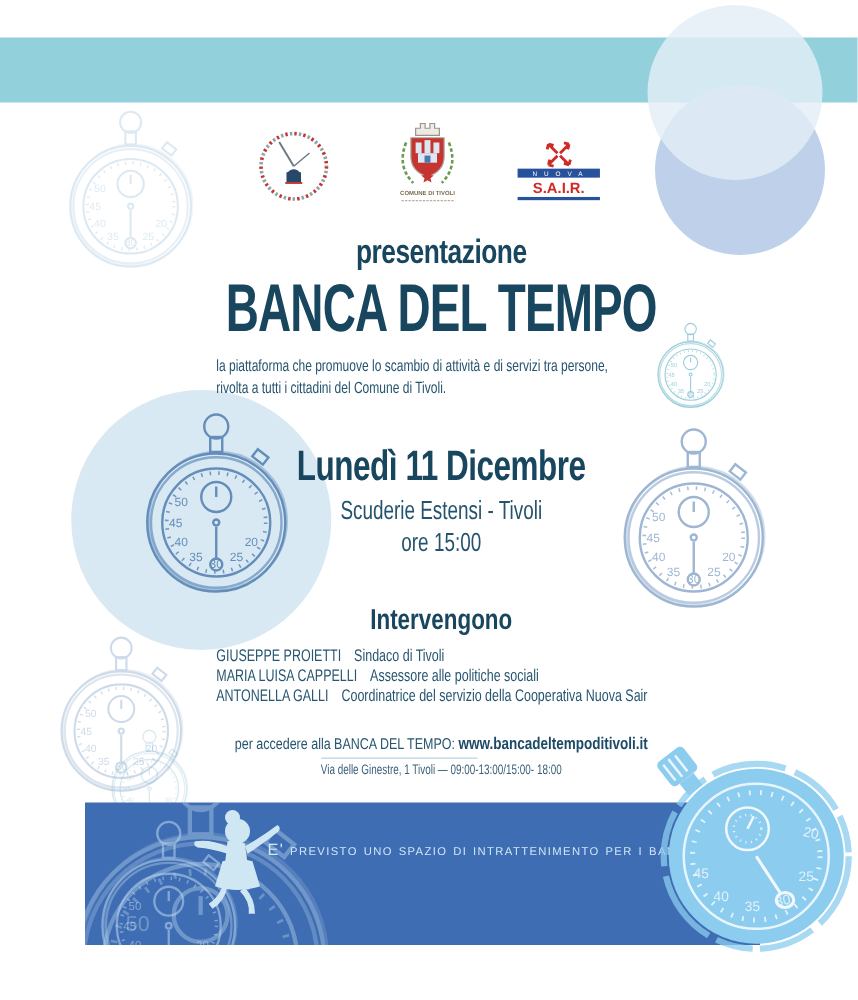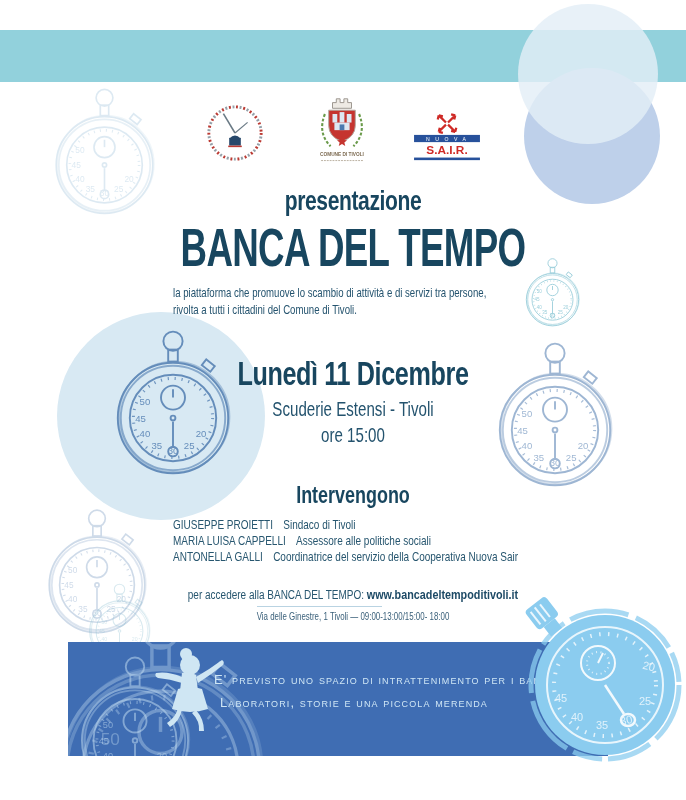--- a/index.html
+++ b/index.html
@@ -203,21 +203,20 @@
         <path d="M30,27 Q38,25 44,29 L46,45 L28,45 Z"></path>
         <path d="M30,31 Q16,25 4,27 Q2,30 6,32 Q18,33 30,37 Z"></path>
         <path d="M44,31 Q58,23 70,14 Q73,16 71,19 Q60,28 46,37 Z"></path>
         <path d="M26,43 Q38,39 50,43 L56,63 Q38,69 20,63 Z"></path>
         <path d="M30,63 Q28,75 18,81 L15,77 Q24,71 26,62 Z"></path>
         <path d="M44,64 Q52,73 52,85 L47,85 Q48,75 40,67 Z"></path>
       </g>
     </svg>
     <div class="banner-text">
       <div>E' previsto uno spazio di intrattenimento per i bambini:</div>
-      <div style="padding-left:6px">Laboratori, storie e una piccola merenda</div>
     </div>
   </div>
 
   <svg class="abs sky-stopwatch" viewBox="0 0 175 175">
     <g transform="rotate(-38 30 30)">
       <rect x="16" y="6" width="26" height="24" rx="4" fill="#8bccef"></rect>
       <line x1="21" y1="10" x2="21" y2="26" stroke="#eaf6fd" stroke-width="2"></line>
       <line x1="27" y1="9" x2="27" y2="27" stroke="#eaf6fd" stroke-width="2"></line>
       <line x1="33" y1="10" x2="33" y2="26" stroke="#eaf6fd" stroke-width="2"></line>
       <rect x="22" y="30" width="14" height="12" fill="#8bccef"></rect>

